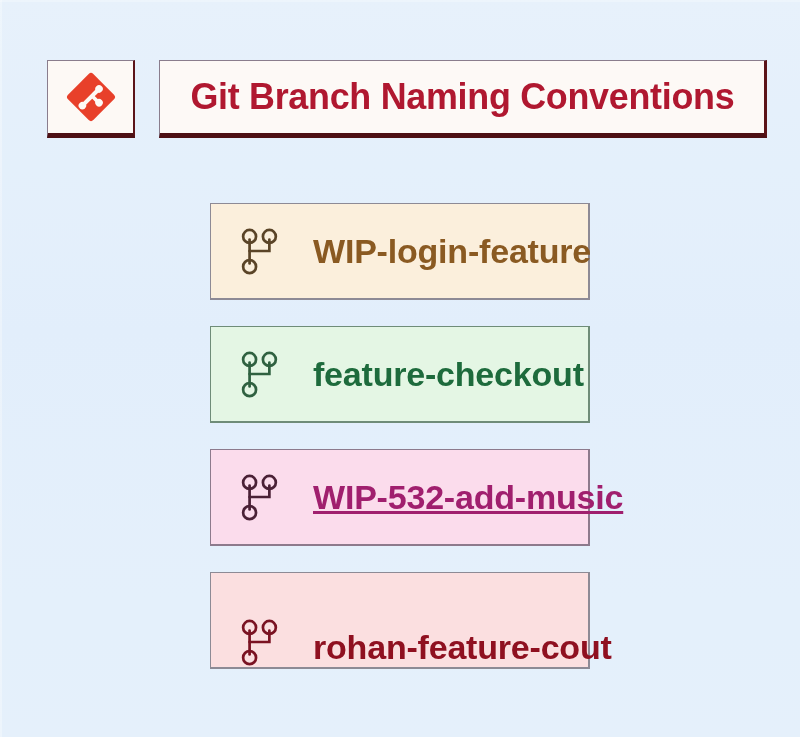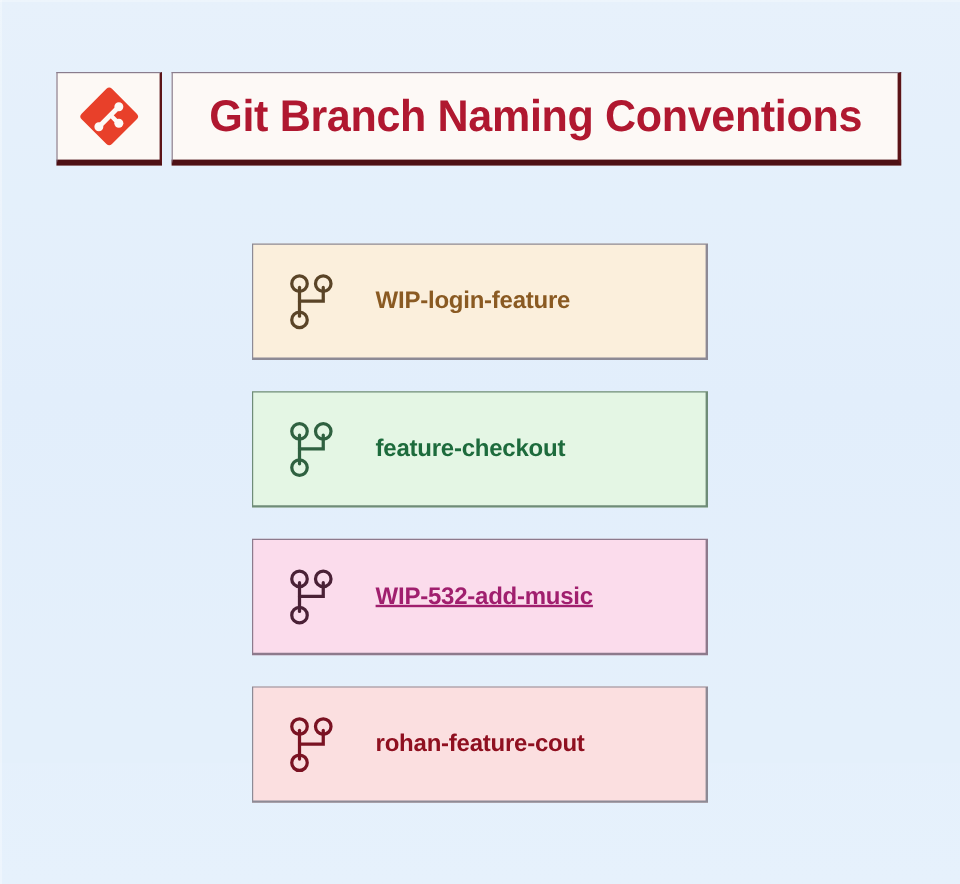--- a/index.html
+++ b/index.html
@@ -27,21 +27,21 @@
     pointer-events: none;
   }
 
   
   .header {
     position: absolute;
     left: 47px;
     top: 60px;
     display: flex;
     align-items: stretch;
-    gap: 8px;
+    gap: 24px;
   }
 
   .logo-box {
     width: 88px;
     height: 78px;
     background: #fdf9f5;
     border: 1px solid #8a7d8d;
     border-right: 2px solid #5c1418;
     border-bottom: 5px solid #4d1014;
     box-sizing: border-box;
@@ -103,21 +103,21 @@
 
   .branch-icon {
     width: 46px;
     height: 50px;
     flex: 0 0 auto;
     display: block;
   }
 
   .branch-label {
     margin-left: 30px;
-    font-size: 20px;
+    font-size: 34px;
     font-weight: bold;
     font-family: "Liberation Sans", sans-serif;
     white-space: nowrap;
     letter-spacing: -0.2px;
   }
 </style>
 </head>
 <body style="background: rgb(228, 240, 251);">
 
 <div class="bg-noise"></div>
@@ -179,21 +179,21 @@
         <line x1="12" y1="13" x2="12" y2="36"></line>
         <path d="M12 24 H31 V13"></path>
         <circle cx="12" cy="10" r="6.2" fill="none"></circle>
         <circle cx="12" cy="39" r="6.2" fill="none"></circle>
         <circle cx="31" cy="10" r="6.2" fill="none"></circle>
       </g>
     </svg>
     <span class="branch-label" style="color: rgb(160, 31, 110); text-decoration: underline;">WIP-532-add-music</span>
   </div>
 
-  <div class="branch-card" style="background: rgb(251, 223, 224); border-color: rgb(141, 138, 149);">
+  <div class="branch-card" style="background: rgb(251, 223, 224); border-color: rgb(141, 138, 149); align-items: flex-end;">
     <svg class="branch-icon" viewBox="0 0 44 48">
       <g fill="none" stroke-width="2.6" stroke-linecap="round" stroke="#7a1222">
         <line x1="12" y1="13" x2="12" y2="36"></line>
         <path d="M12 24 H31 V13"></path>
         <circle cx="12" cy="10" r="6.2" fill="none"></circle>
         <circle cx="12" cy="39" r="6.2" fill="none"></circle>
         <circle cx="31" cy="10" r="6.2" fill="none"></circle>
       </g>
     </svg>
     <span class="branch-label" style="color: rgb(143, 16, 32);">rohan-feature-cout</span>

